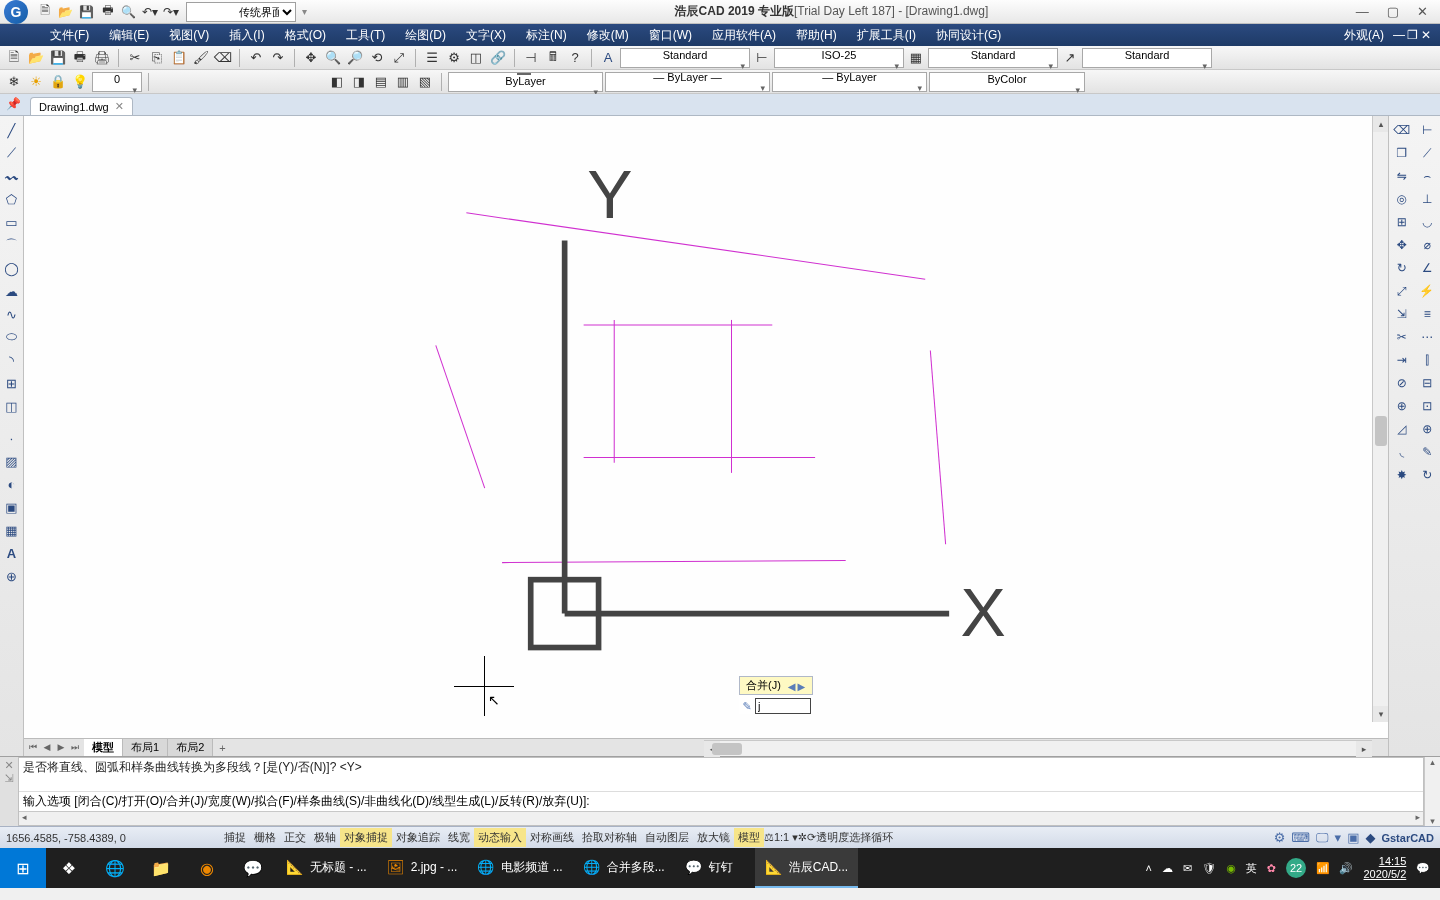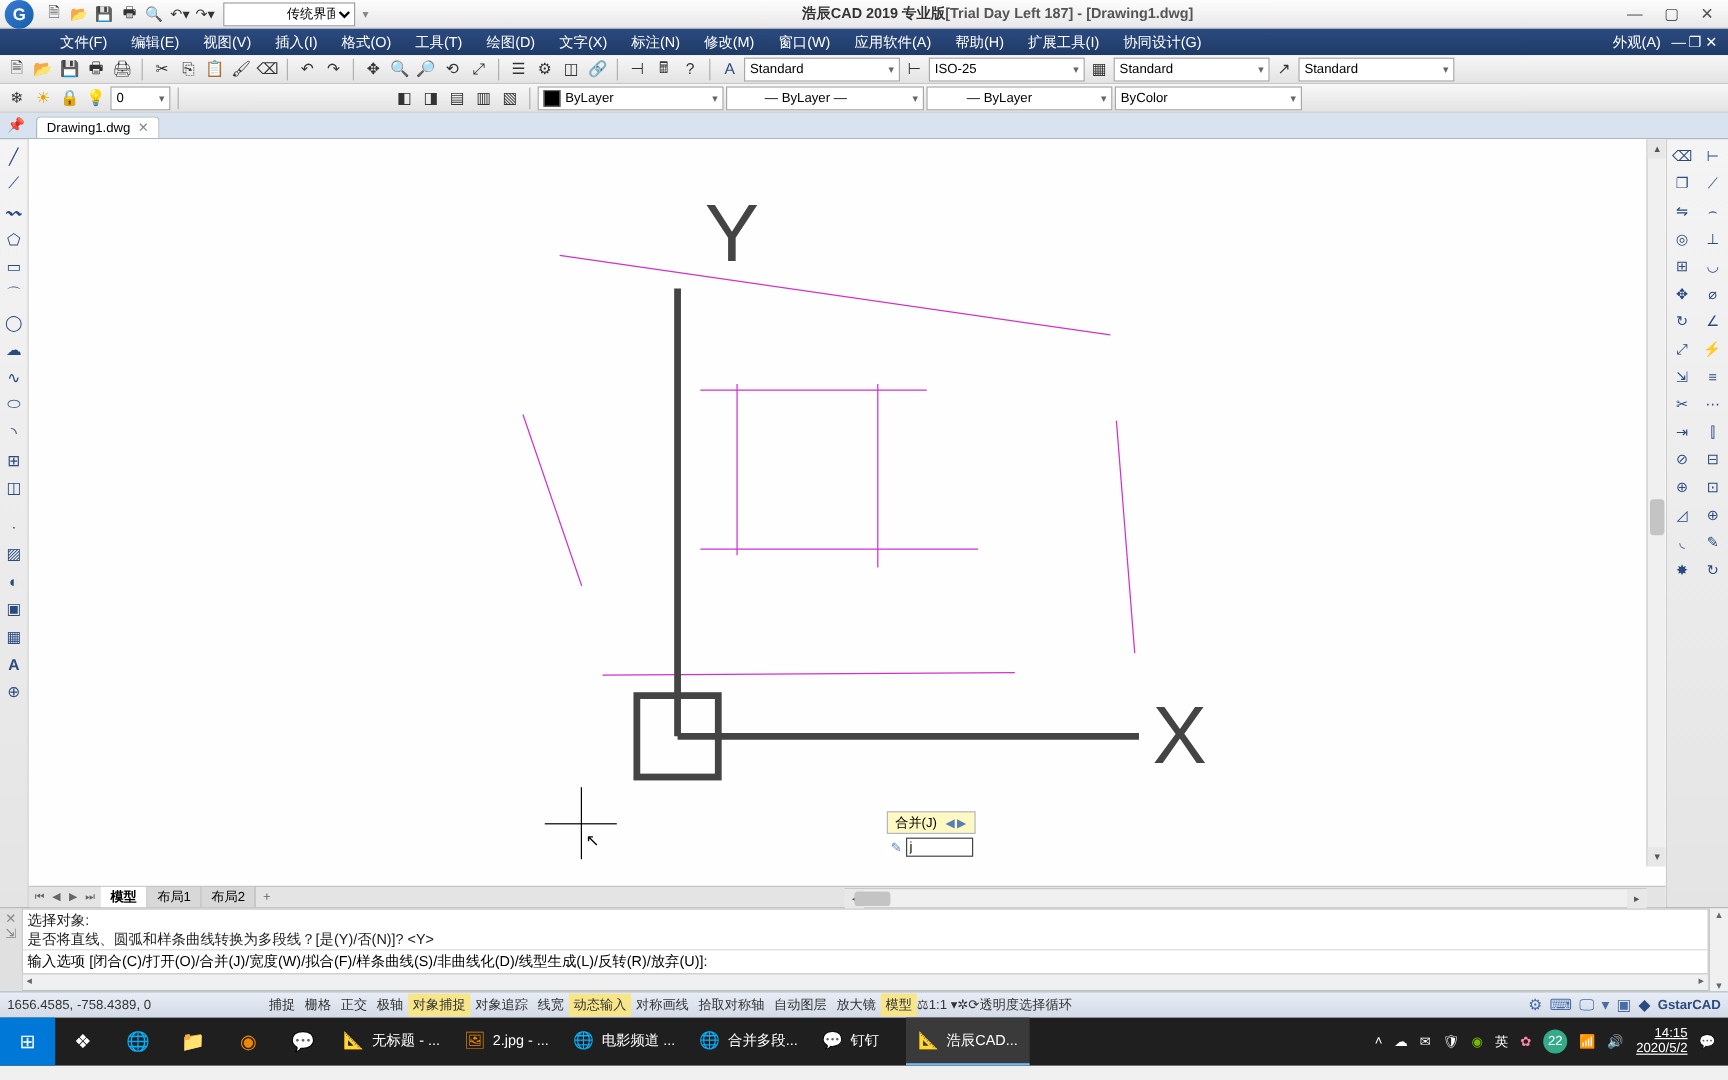--- a/index.html
+++ b/index.html
@@ -40,21 +40,21 @@
   width: 110px;
   padding-left: 48px;
 }
 .titlebar .title-center {
   flex: 1;
   text-align: center;
   font-size: 12px;
   color: #333;
   font-weight: bold;
 }
-.titlebar .title-center .trial { font-weight: bold; color:#555;}
+.titlebar .title-center .trial { font-weight: normal; color:#555;}
 .titlebar .win-controls { display:flex; gap:18px; margin-right:12px; }
 .titlebar .win-controls span { font-size:13px; color:#555; }
 
 
 .menubar {
   height: 22px;
   background: linear-gradient(#2b4a80,#1e3a66);
   display: flex;
   align-items: center;
   color: #fff;
@@ -82,20 +82,21 @@
   width:20px; height:20px;
   display:inline-flex; align-items:center; justify-content:center;
   font-size:13px; color:#333;
 }
 .toolbar-row .combo {
   display:flex; align-items:center;
   border:1px solid #a8a8a8;
   background:#fff;
   height:20px;
   padding:0 4px;
+  flex-direction:column;
 }
 .toolbar-row .combo .sw { width:14px; height:14px; background:#000; border:1px solid #666; margin-right:4px;}
 .toolbar-row .combo span.dd { margin-left:auto; font-size:9px; color:#666; }
 
 
 .doctab-bar {
   height: 22px;
   background: #d9e3ef;
   border-bottom:1px solid #aeb8c4;
   display:flex; align-items:flex-end;
@@ -540,21 +541,20 @@
         <span class="tb-icon">↻</span>
       </div>
     </div>
   </div>
 </div>
 
 <div class="cmd-window">
   <div class="handle">✕<br>⇲</div>
   <div class="content">
     <div class="history">
-      <div>选择对象:</div>
       <div>是否将直线、圆弧和样条曲线转换为多段线？[是(Y)/否(N)]? &lt;Y&gt;</div>
     </div>
     <div class="input-line">
       <span class="prompt">输入选项 [闭合(C)/打开(O)/合并(J)/宽度(W)/拟合(F)/样条曲线(S)/非曲线化(D)/线型生成(L)/反转(R)/放弃(U)]:</span>
       <input style="">
     </div>
     <div class="hsc">
         <span>◂</span>
         <span>▸</span>
       </div>

